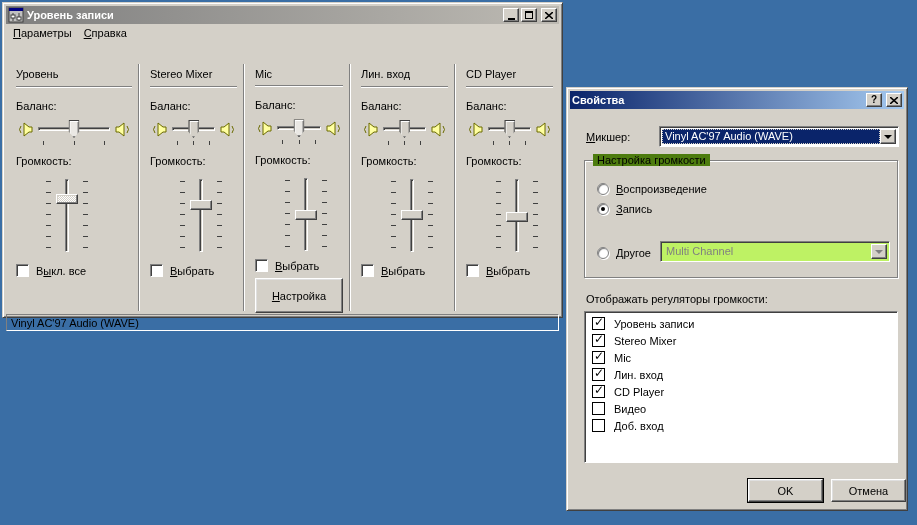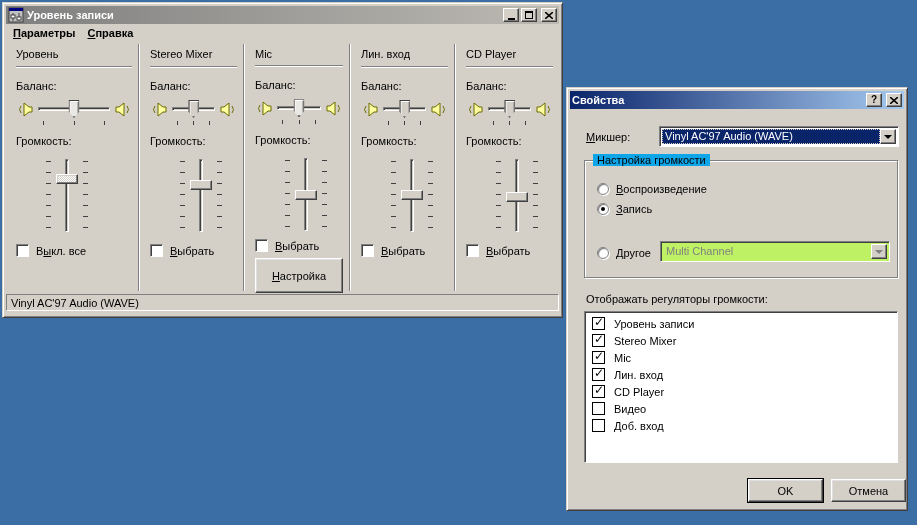--- a/index.html
+++ b/index.html
@@ -31,22 +31,22 @@
     box-shadow: inset -1px -1px 0 #808080, inset 1px 1px 0 #d4d0c8;
     display: flex; align-items: center; justify-content: center;
     font-weight: bold; font-size: 10px; line-height: 1;
   }
   .capbtn.close { margin-left: 2px; }
   .glyph-min { width: 7px; height: 2px; background: #000; margin-top: 7px; }
   .glyph-max { width: 8px; height: 8px; border: 1px solid #000; border-top-width: 2px; }
   
   #mixer-win { left: 2px; top: 2px; width: 561px; height: 316px; }
   .menubar { height: 18px; display: flex; align-items: center; padding-left: 1px; }
-  .menu-item { padding: 2px 6px; font-weight: bold; }
-  .columns { display: flex; height: 251px; }
+  .menu-item { padding: 2px 6px; }
+  .columns { display: flex; height: 251px; margin-top: 20px; }
   .vsep { width: 2px; border-left: 1px solid #808080; border-right: 1px solid #ffffff; margin: 2px 0; }
   .channel { padding: 6px 6px 0 10px; display: flex; flex-direction: column; flex: 1; }
   .channel.first { flex: 0 0 132px; }
   .ch-header { height: 14px; white-space: nowrap; }
   .etched { height: 2px; border-top: 1px solid #808080; border-bottom: 1px solid #ffffff; margin: 4px 0 12px; }
   .ch-label { margin-bottom: 7px; white-space: nowrap; }
   .balance-row { display: flex; align-items: center; height: 20px; margin-bottom: 2px; }
   .spk { flex: 0 0 auto; }
   .btrack-wrap { position: relative; flex: 1; height: 20px; margin: 0 5px; }
   .btrack {
@@ -128,21 +128,21 @@
     border: 1px solid; border-color: #ffffff #404040 #404040 #ffffff;
     box-shadow: inset -1px -1px 0 #808080;
     display: flex; align-items: center; justify-content: center;
   }
   .arrow-down { width: 0; height: 0; border: 4px solid transparent; border-top: 4px solid #000; margin-top: 4px; }
   .combo.disabled .arrow-down { border-top-color: #808080; }
   .groupbox {
     position: absolute; border: 1px solid #808080;
     box-shadow: inset 1px 1px 0 #ffffff, 1px 1px 0 #ffffff;
   }
-  .group-title { position: absolute; top: -7px; left: 8px; background: #0ea5e9; padding: 0 4px; white-space: nowrap; }
+  .group-title { position: absolute; top: -7px; left: 8px; background: #4d7c0f; padding: 0 4px; white-space: nowrap; }
   .radio-row { position: absolute; display: flex; align-items: center; gap: 7px; white-space: nowrap; }
   .radio {
     width: 12px; height: 12px; border-radius: 50%; background: #ffffff; position: relative;
     border: 1px solid #808080; box-shadow: inset 1px 1px 1px rgba(64,64,64,0.7), 1px 1px 0 #ffffff;
   }
   .radio.on::after {
     content: ""; position: absolute; left: 3px; top: 3px; width: 4px; height: 4px;
     border-radius: 50%; background: #000;
   }
   .listbox {

